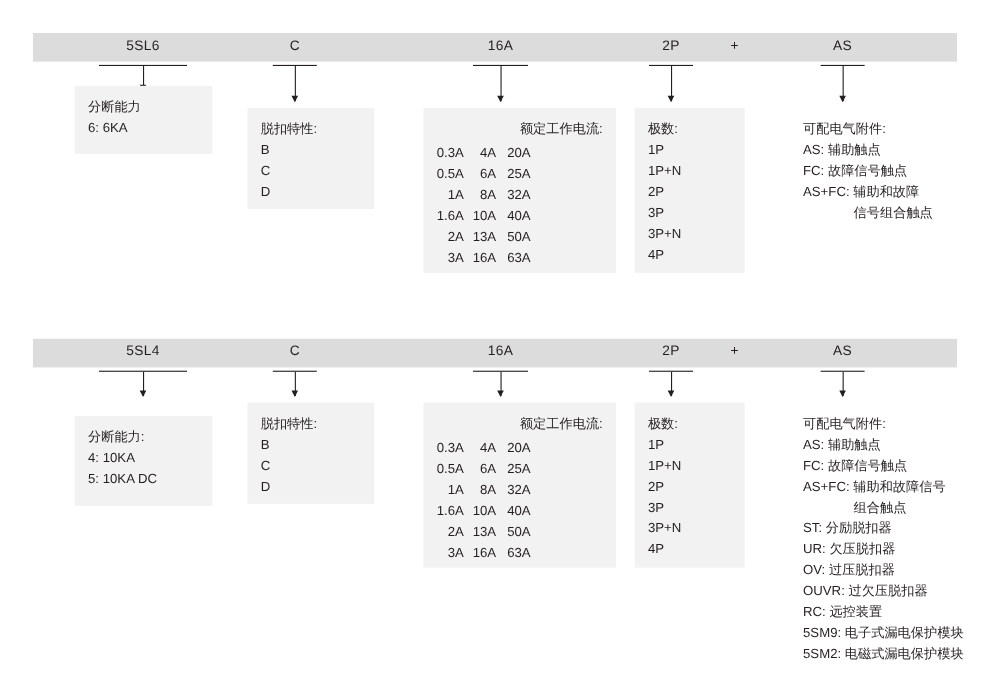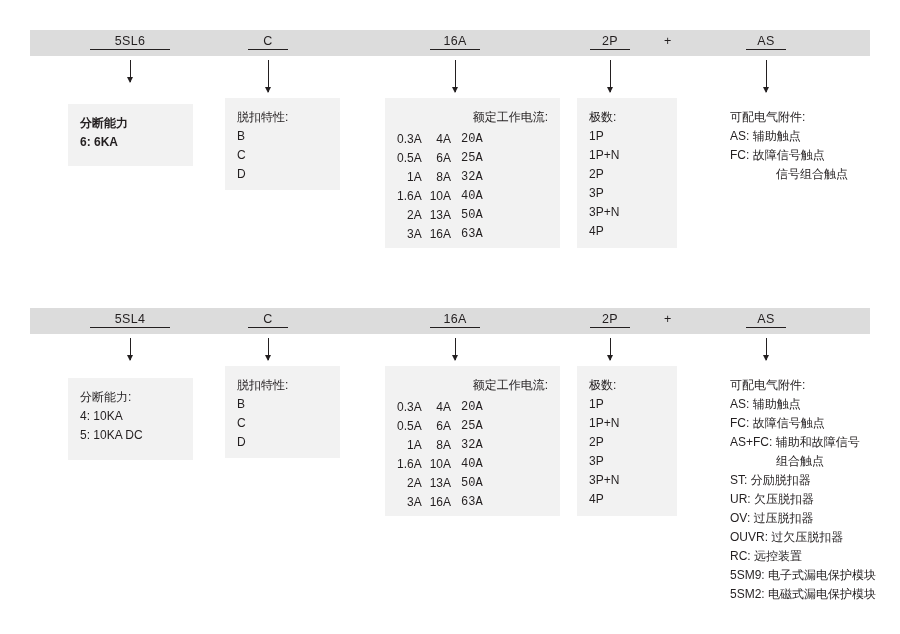--- a/index.html
+++ b/index.html
@@ -39,21 +39,21 @@
   .code-seg {
     position: absolute;
     top: 4px;
     font-size: 12.5px;
     color: #231f20;
     text-align: center;
     letter-spacing: 0.3px;
   }
   .code-seg.underlined {
     border-bottom: 1px solid #231f20;
-    padding-bottom: 1px;
+    padding-bottom: 11px;
   }
 
   .plus {
     position: absolute;
     top: 4px;
     font-size: 12.5px;
     color: #231f20;
   }
 
   
@@ -93,21 +93,21 @@
     font-size: 12px;
     line-height: 19px;
   }
   .cur-table td {
     padding: 0 8px 0 0;
     text-align: right;
     white-space: nowrap;
     margin-top: 24px;
   }
   .cur-table td.c2 { padding-right: 10px; }
-  .cur-table td.c3 { padding-right: 0; font-family: Liberation Mono, monospace; }
+  .cur-table td.c3 { padding-right: 0; }
   .indent-2 { padding-left: 46px; }
 </style>
 </head>
 <body>
 
 <div class="panel panel-1">
 
   <div class="code-bar"></div>
 
   <div class="code-seg underlined" style="left:60px; width:80px;">5SL6</div>
@@ -116,21 +116,21 @@
   <div class="code-seg underlined" style="left:560px; width:40px;">2P</div>
   <div class="plus" style="left:634px;">+</div>
   <div class="code-seg underlined" style="left:716px; width:40px;">AS</div>
 
   <div class="arrow" style="left:100px; top:30px; height:22px;"></div>
   <div class="arrow" style="left:238px; top:30px; height:32px;"></div>
   <div class="arrow" style="left:425px; top:30px; height:32px;"></div>
   <div class="arrow" style="left:580px; top:30px; height:32px;"></div>
   <div class="arrow" style="left:736px; top:30px; height:32px;"></div>
 
-  <div class="box" style="left:38px; top:74px; width:125px; height:62px;font-weight:bold;">
+  <div class="box" style="left:38px; top:48px; width:125px; height:62px;">
     <div class="line">分断能力</div>
     <div class="line">6: 6KA</div>
   </div>
 
   <div class="box" style="left:195px; top:68px; width:115px; height:92px;">
     <div class="line">脱扣特性:</div>
     <div class="line">B</div>
     <div class="line">C</div>
     <div class="line">D</div>
   </div>
@@ -180,20 +180,21 @@
     <div class="line">2P</div>
     <div class="line">3P</div>
     <div class="line">3P+N</div>
     <div class="line">4P</div>
   </div>
 
   <div class="box" style="left:688px; top:68px; width:185px; height:110px; background:transparent;">
     <div class="line">可配电气附件:</div>
     <div class="line">AS: 辅助触点</div>
     <div class="line">FC: 故障信号触点</div>
+    <div class="line">AS+FC: 辅助和故障</div>
     <div class="line indent-2">信号组合触点</div>
   </div>
 </div>
 
 <div class="panel panel-2">
 
   <div class="code-bar"></div>
 
   <div class="code-seg underlined" style="left:60px; width:80px;">5SL4</div>
   <div class="code-seg underlined" style="left:218px; width:40px;">C</div>

